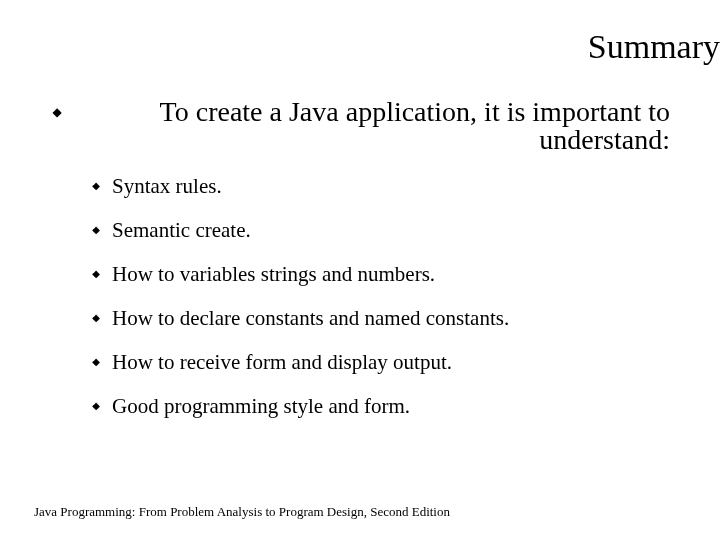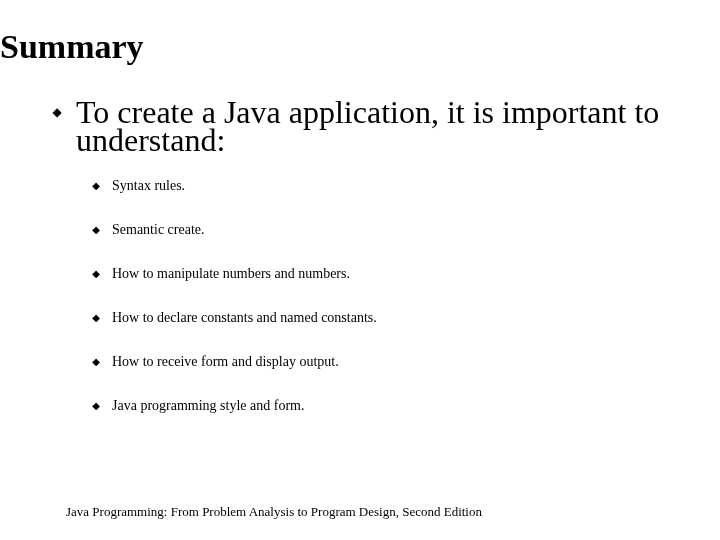--- a/index.html
+++ b/index.html
@@ -1,26 +1,26 @@
 <!DOCTYPE html>
 <html><head>
   <meta charset="utf-8">
   <style>
     * { margin:0; padding:0; box-sizing:border-box; }
     body { width:720px; height:540px; background:#fff; font-family:"Times New Roman",Times,serif; color:#000; position:relative; }
-    .title { text-align:left; font-size:34px; padding-top:28px; font-weight:700; }
+    .title { text-align:right; font-size:34px; padding-top:28px; font-weight:400; }
     .content { padding:32px 50px 0 50px; }
     .row { display:flex; align-items:flex-start; }
     .bullet-l1 { width:14px; flex:0 0 14px; text-align:center; font-size:12px; line-height:28px; margin-right:12px; }
-    .text-l1 { font-size:32px; line-height:28px; }
+    .text-l1 { font-size:28px; line-height:28px;text-align:right; }
     .subs { padding:20px 0 0 40px; }
     .subrow { display:flex; align-items:flex-start; margin-bottom:20px; }
     .bullet-l2 { width:12px; flex:0 0 12px; text-align:center; font-size:10px; line-height:24px; margin-right:10px; }
-    .text-l2 { font-size:14px; line-height:24px;font-family:Liberation Serif, serif; }
-    .footer { position:absolute; left:66px; bottom:20px; font-size:13px; }
+    .text-l2 { font-size:21px; line-height:24px;font-family:Liberation Serif, serif; }
+    .footer { position:absolute; left:34px; bottom:20px; font-size:13px; }
   </style>
 </head>
 <body>
 
 <div class="title">Summary</div>
 
 <div class="content">
   <div class="row">
     <div class="bullet-l1">◆</div>
     <div class="text-l1">To create a Java application, it is important to understand:</div>
@@ -29,30 +29,30 @@
     <div class="subrow">
       <div class="bullet-l2">◆</div>
       <div class="text-l2">Syntax rules.</div>
     </div>
     <div class="subrow">
       <div class="bullet-l2">◆</div>
       <div class="text-l2">Semantic create.</div>
     </div>
     <div class="subrow">
       <div class="bullet-l2">◆</div>
-      <div class="text-l2">How to manipulate numbers and numbers.</div>
+      <div class="text-l2">How to variables strings and numbers.</div>
     </div>
     <div class="subrow">
       <div class="bullet-l2">◆</div>
       <div class="text-l2">How to declare constants and named constants.</div>
     </div>
     <div class="subrow">
       <div class="bullet-l2">◆</div>
       <div class="text-l2">How to receive form and display output.</div>
     </div>
     <div class="subrow">
       <div class="bullet-l2">◆</div>
-      <div class="text-l2">Java programming style and form.</div>
+      <div class="text-l2">Good programming style and form.</div>
     </div>
   </div>
 </div>
 
 <div class="footer">Java Programming: From Problem Analysis to Program Design, Second Edition</div>
 
 </body></html>

